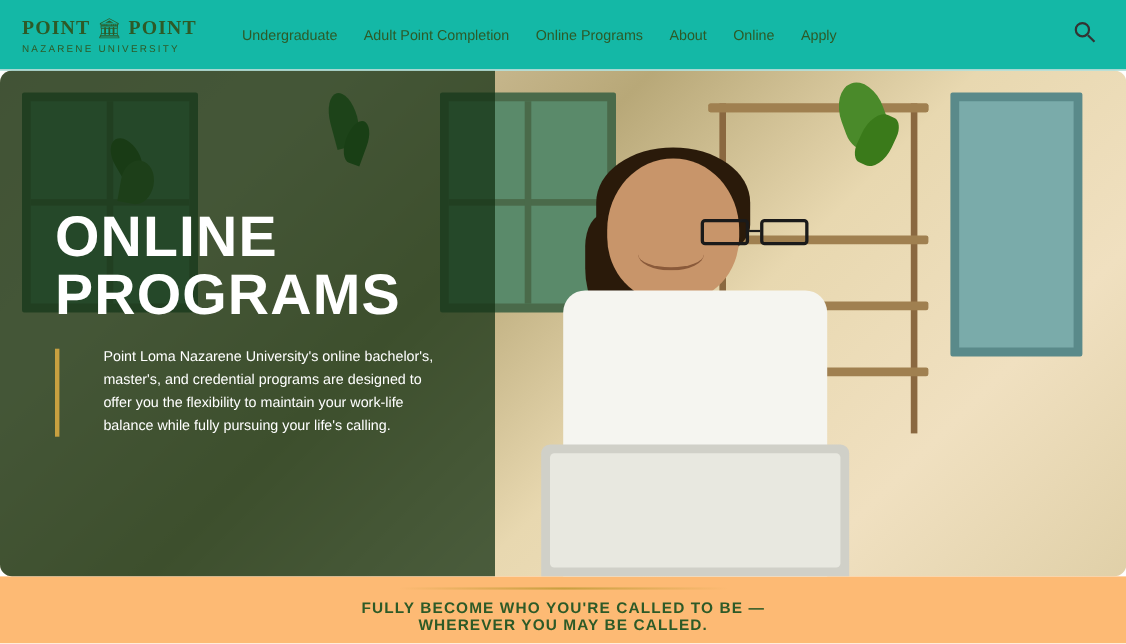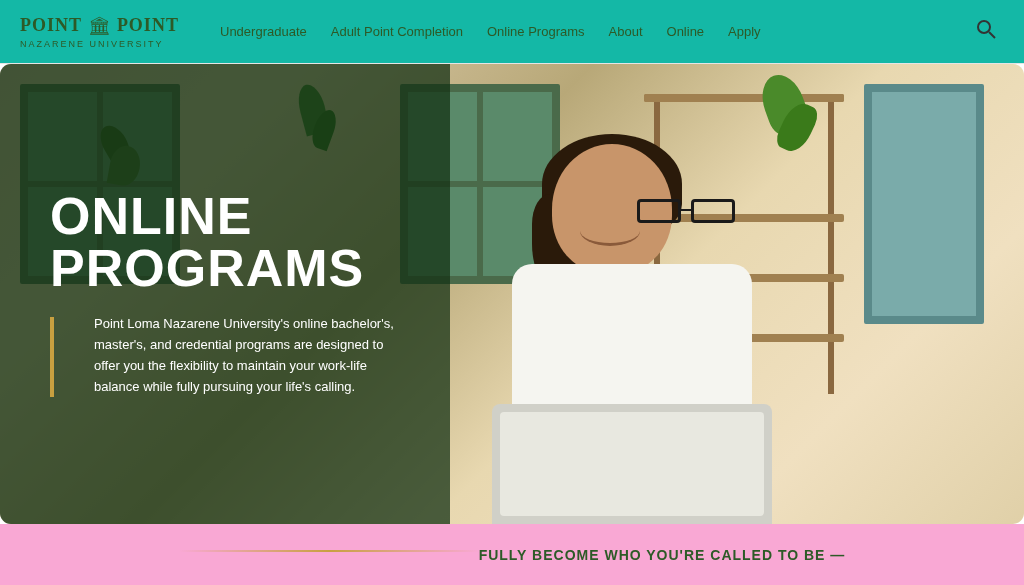--- a/index.html
+++ b/index.html
@@ -336,23 +336,23 @@
       font-family: Arial, sans-serif;
       font-size: 13px;
       color: #fff;
       line-height: 1.6;
       margin-left: 28px;
     }
 
     
     .bottom-section {
       height: 61px;
-      background: #f9a8d4;
-      display: flex;
-      flex-direction: row;
+      background: #fdba74;
+      display: flex;
+      flex-direction: column;
       align-items: center;
       justify-content: center;
       padding: 8px 0;
     }
     .bottom-divider {
       width: 300px;
       height: 2px;
       background: linear-gradient(to right, transparent, #c8a040, transparent);
       margin-bottom: 8px;
     }
@@ -465,14 +465,15 @@
       <div class="hero-desc-bar"></div>
       <p class="hero-desc-text">Point Loma Nazarene University's online bachelor's, master's, and credential programs are designed to offer you the flexibility to maintain your work-life balance while fully pursuing your life's calling.</p>
     </div>
   </div>
 </div>
 
 <div class="bottom-section">
   <div class="bottom-divider"></div>
   <div class="bottom-tagline">
     <div>FULLY BECOME WHO YOU'RE CALLED TO BE —</div>
+    <div>WHEREVER YOU MAY BE CALLED.</div>
   </div>
 </div>
 
 </body></html>

